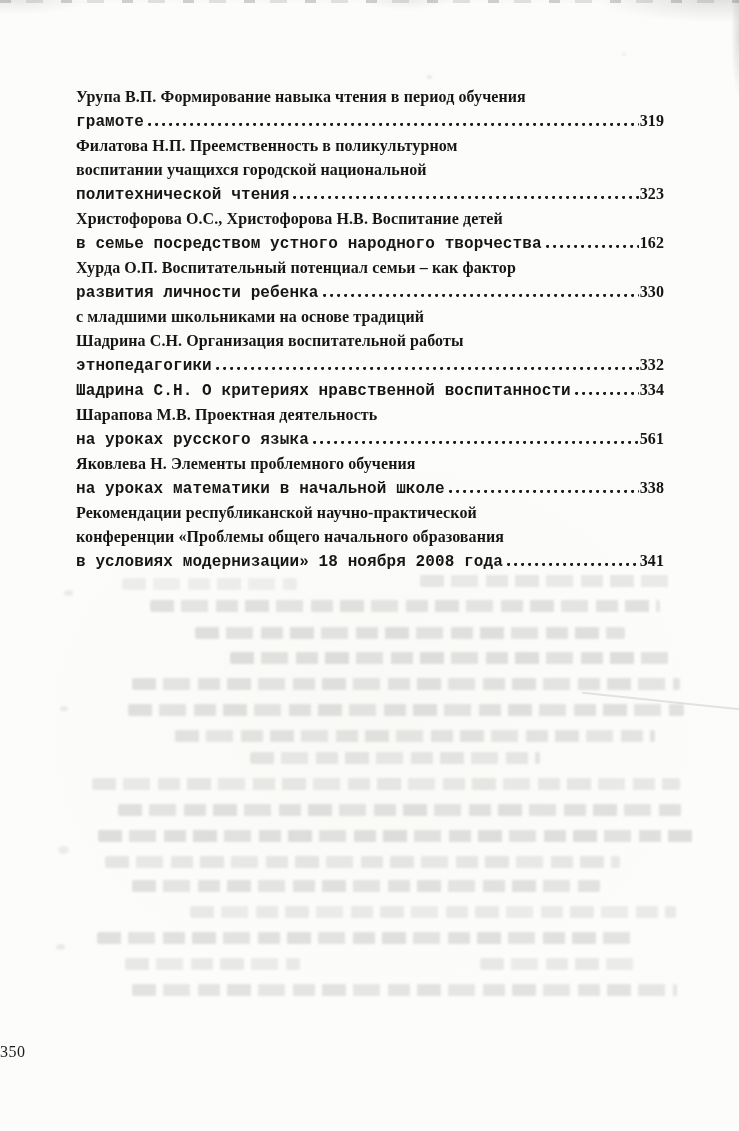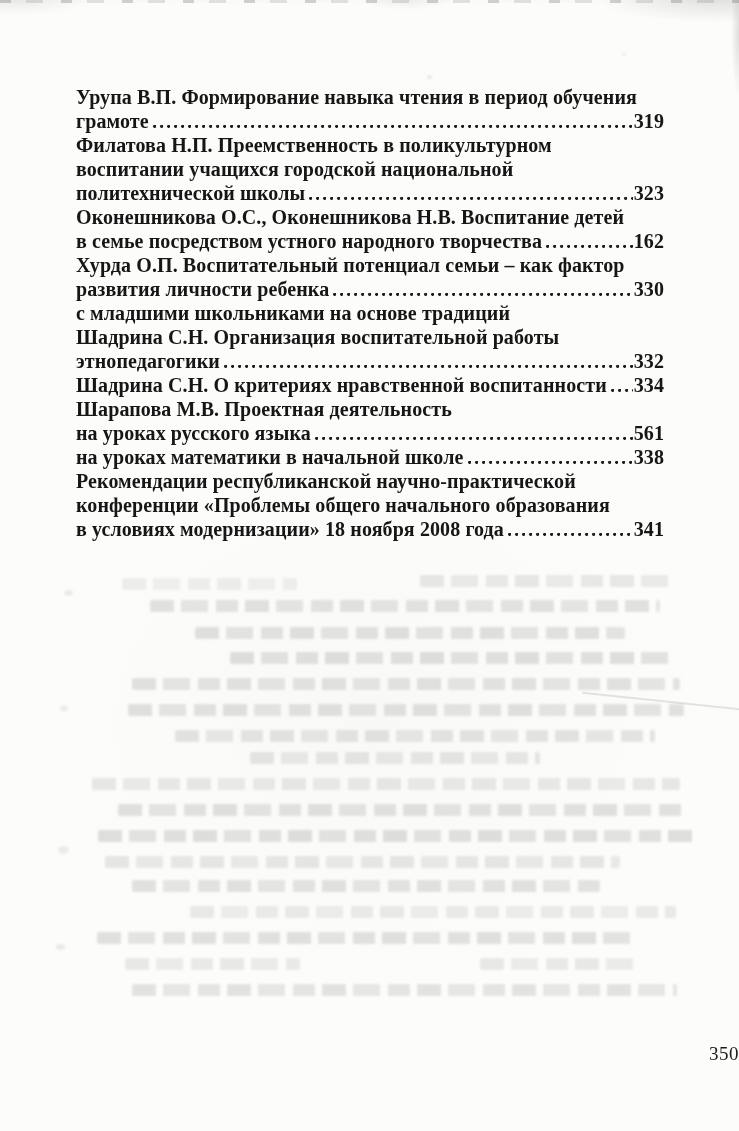--- a/index.html
+++ b/index.html
@@ -15,34 +15,34 @@
       #fcfcfa;
   }
   .top-edge{
     position:absolute;top:0;left:0;width:100%;height:3px;opacity:.45;filter:blur(.4px);
     background:repeating-linear-gradient(90deg,
       rgba(70,70,70,.55) 0 11px, rgba(170,170,170,.10) 11px 26px,
       rgba(90,90,90,.40) 26px 43px, rgba(200,200,200,.08) 43px 61px);
   }
   .toc{
     position:absolute;left:76px;top:85px;width:588px;
-    font-size:20px;line-height:24px;font-weight:700;letter-spacing:.1px;
+    font-size:16px;line-height:24px;font-weight:700;letter-spacing:.1px;
   }
   .line{white-space:nowrap;}
   .lastline{display:flex;align-items:baseline;}
-  .t{white-space:nowrap;flex:0 1 auto;}
+  .t{white-space:nowrap;flex:0 1 auto;font-family:Liberation Mono, monospace;}
   .leader{
     flex:1 1 auto;min-width:12px;height:4px;margin:0 1px 0 3px;
     background:radial-gradient(circle at 2.6px 2.4px,#1d1d1d 1.25px,rgba(0,0,0,0) 1.75px);
     background-size:7px 4px;background-repeat:repeat-x;background-position:left bottom;
   }
   .pg{white-space:nowrap;flex:0 0 auto;}
   .footer{
-    position:absolute;left:0;top:1043px;width:100%;text-align:right;
-    font-size:19px;font-weight:400;color:#1c1c1c;letter-spacing:.5px;
+    position:absolute;left:0;top:1043px;width:100%;text-align:left;
+    font-size:16px;font-weight:400;color:#1c1c1c;letter-spacing:.5px;
   }
   .ghost{
     position:absolute;height:12px;border-radius:2px;filter:blur(1.2px);
     background:repeating-linear-gradient(90deg,
       #b3b3b3 0 24px, rgba(179,179,179,0) 24px 31px,
       #bdbdbd 31px 58px, rgba(179,179,179,0) 58px 66px,
       #b7b7b7 66px 88px, rgba(179,179,179,0) 88px 95px);
   }
   .speck{position:absolute;background:#c2c2c2;filter:blur(.8px);border-radius:50%;}
   .hairline{position:absolute;height:1.5px;background:#c9c9c9;opacity:.5;transform:rotate(6deg);filter:blur(.4px);}
@@ -62,28 +62,28 @@
         <span class="t">грамоте</span>
         <span class="leader"></span>
         <span class="pg">319</span>
       </div>
     </div>
 
     <div class="entry">
       <div class="line">Филатова Н.П. Преемственность в поликультурном</div>
       <div class="line">воспитании учащихся городской национальной</div>
       <div class="lastline">
-        <span class="t">политехнической школы</span>
+        <span class="t">политехнической чтения</span>
         <span class="leader"></span>
         <span class="pg">323</span>
       </div>
     </div>
 
     <div class="entry">
-      <div class="line">Оконешникова О.С., Оконешникова Н.В. Воспитание детей</div>
+      <div class="line">Христофорова О.С., Христофорова Н.В. Воспитание детей</div>
       <div class="lastline">
         <span class="t">в семье посредством устного народного творчества</span>
         <span class="leader"></span>
         <span class="pg">162</span>
       </div>
     </div>
 
     <div class="entry">
       <div class="line">Хурда О.П. Воспитательный потенциал семьи – как фактор</div>
       <div class="lastline">
@@ -114,20 +114,21 @@
     <div class="entry">
       <div class="line">Шарапова М.В. Проектная деятельность</div>
       <div class="lastline">
         <span class="t">на уроках русского языка</span>
         <span class="leader"></span>
         <span class="pg">561</span>
       </div>
     </div>
 
     <div class="entry">
+      <div class="line">Яковлева Н. Элементы проблемного обучения</div>
       <div class="lastline">
         <span class="t">на уроках математики в начальной школе</span>
         <span class="leader"></span>
         <span class="pg">338</span>
       </div>
     </div>
 
     <div class="entry">
       <div class="line">Рекомендации республиканской научно-практической</div>
       <div class="line">конференции «Проблемы общего начального образования</div>

